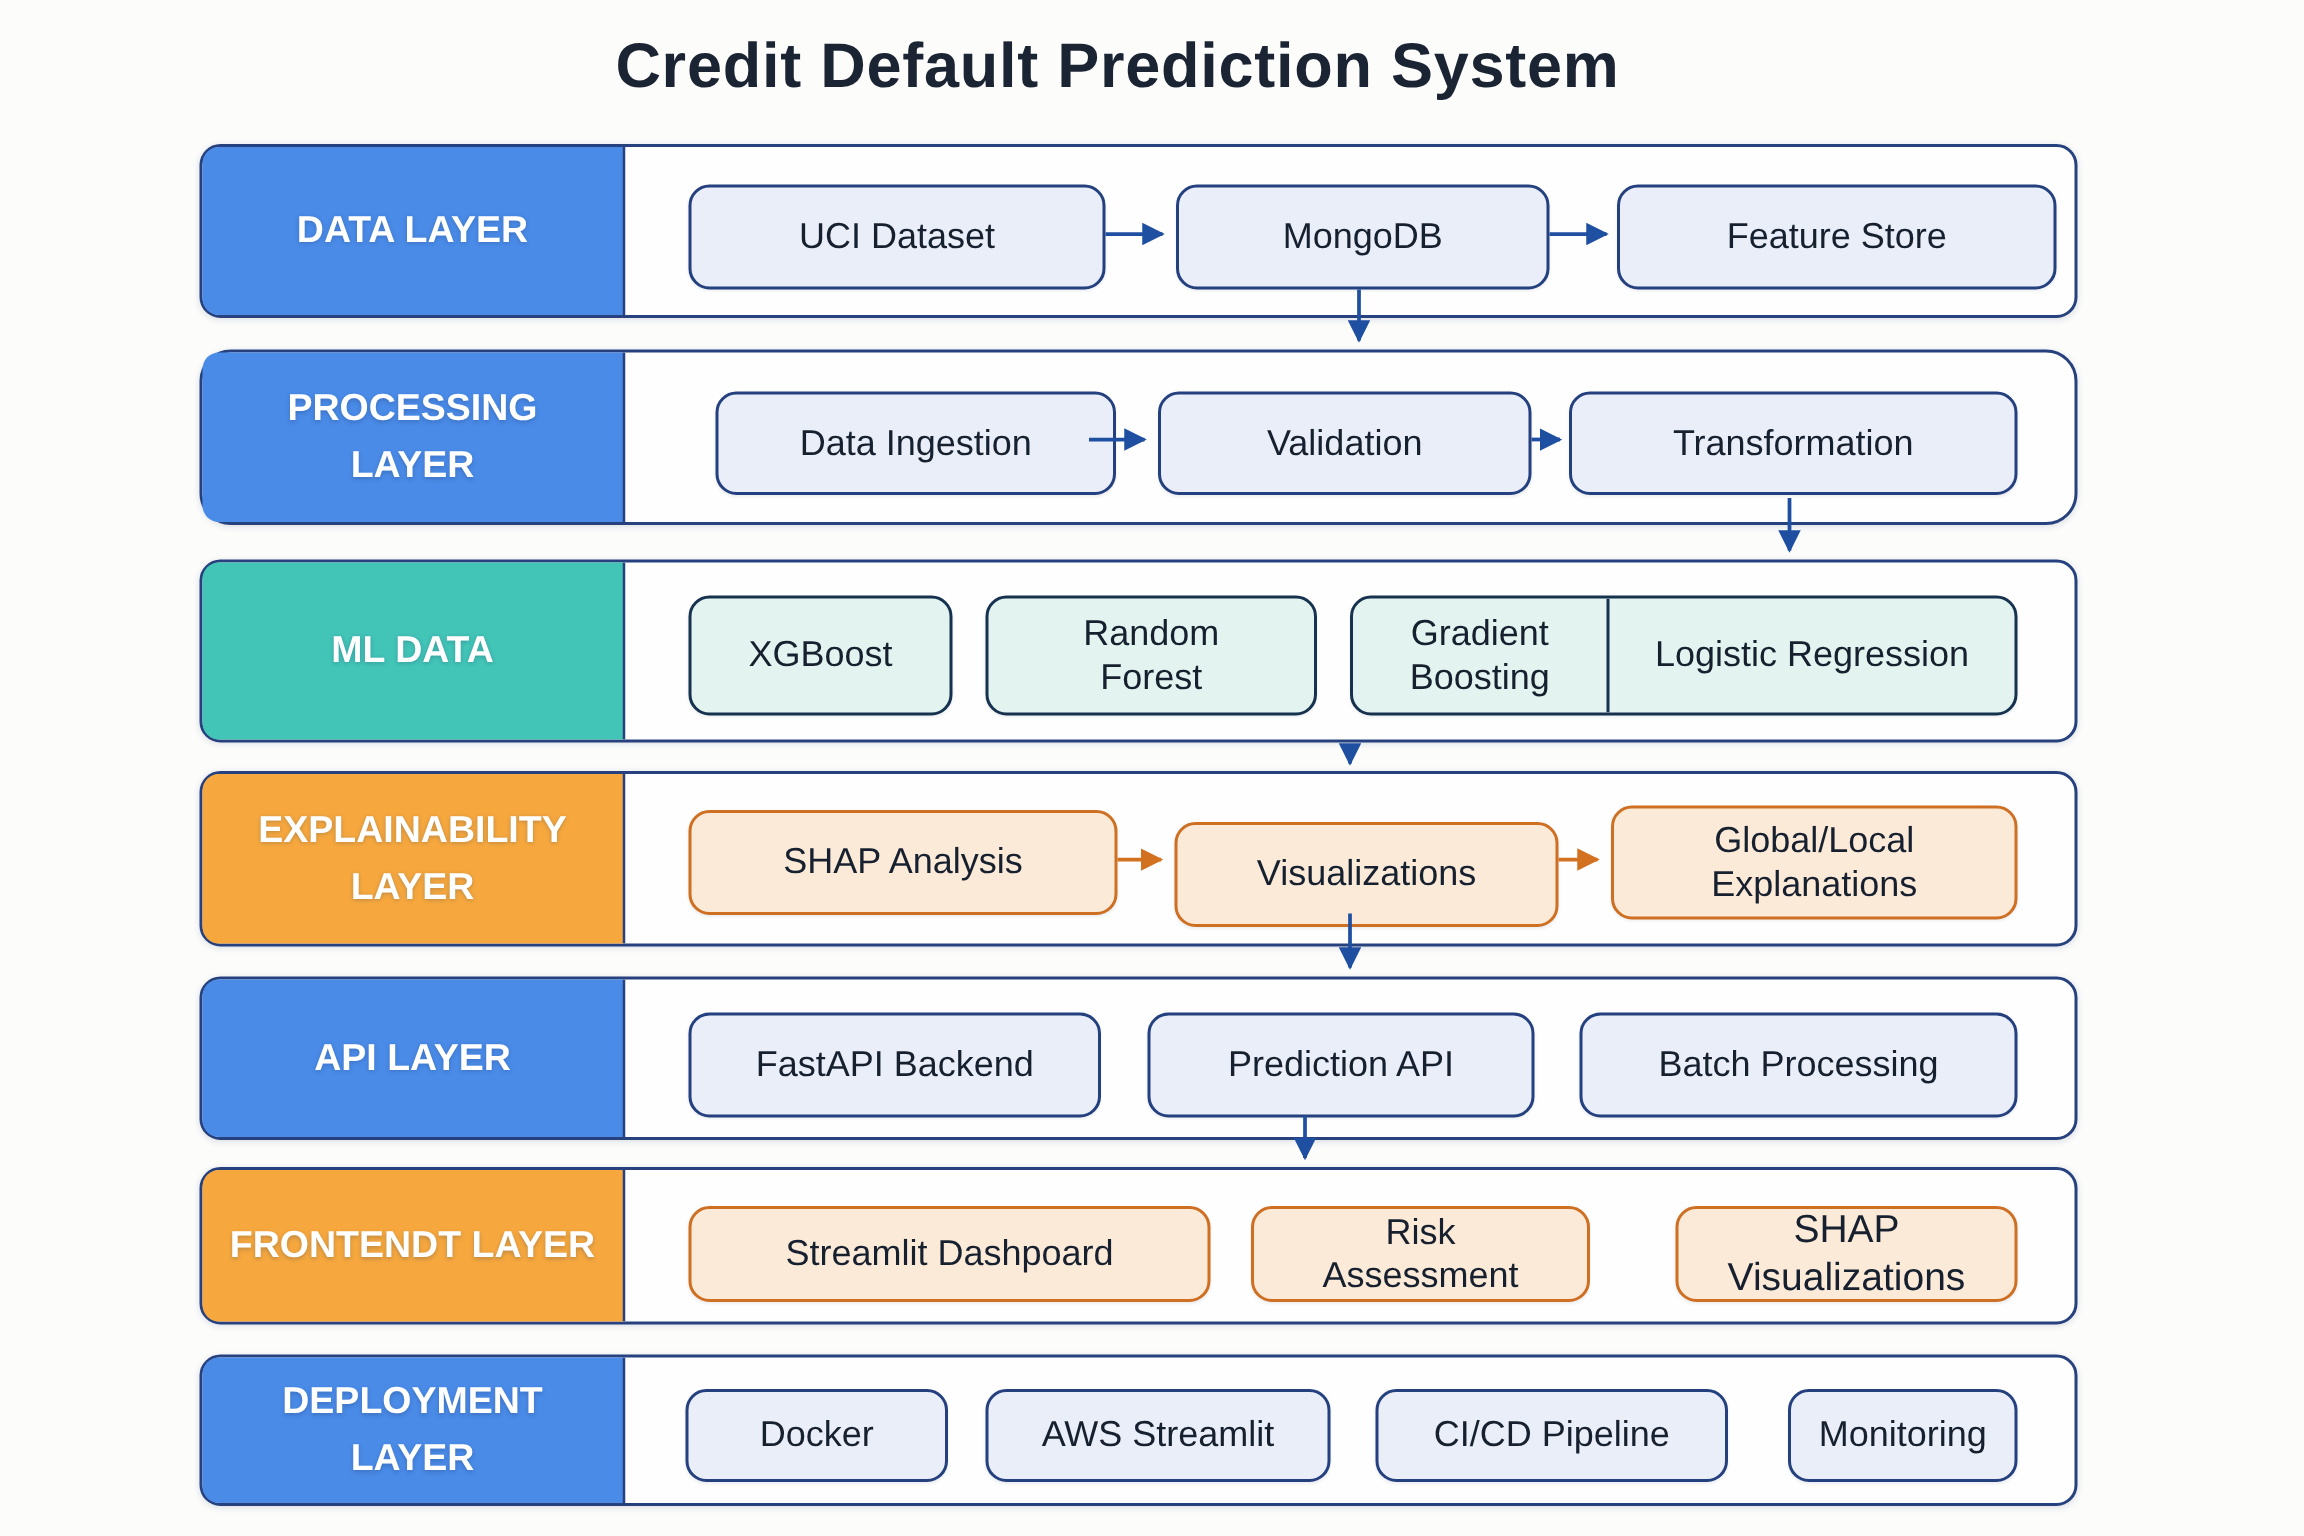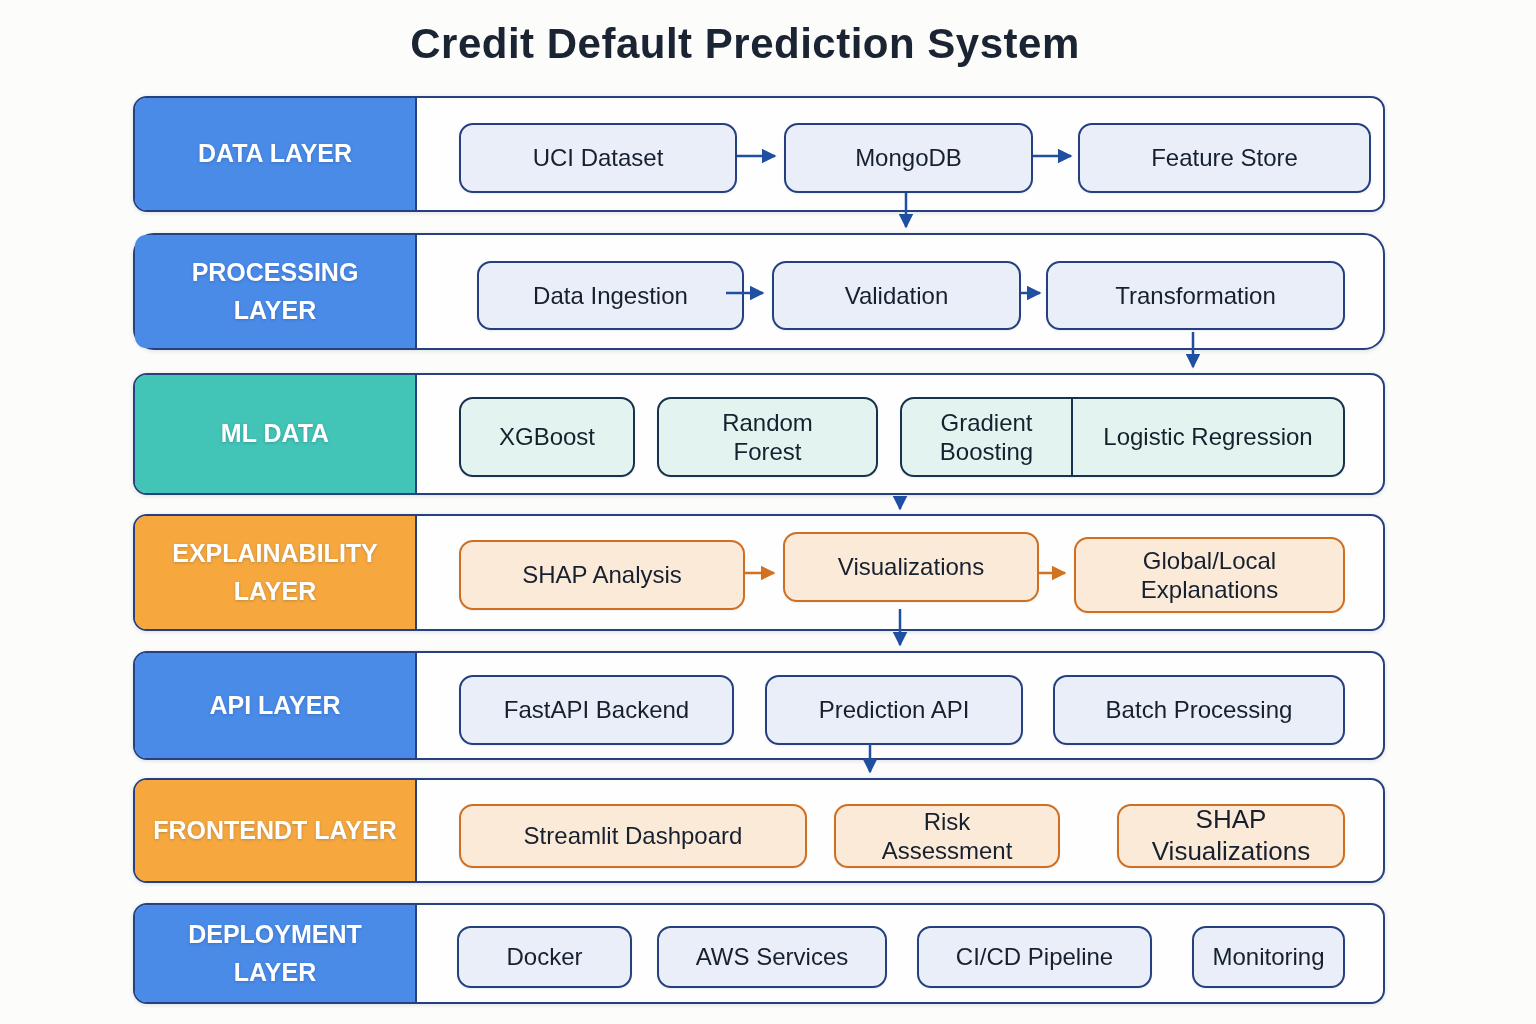--- a/index.html
+++ b/index.html
@@ -69,42 +69,42 @@
     <div class="node n-mint" style="left:522px;top:22px;width:221px;height:80px;">Random Forest</div>
     <div class="node n-mint combo" style="left:765px;top:22px;width:445px;height:80px;">
       <div class="cell c1">Gradient Boosting</div>
       <div class="cell c2">Logistic Regression</div>
     </div>
   </div>
 
   <div class="row" style="top:514px;height:117px;">
     <div class="layer-label t-orange">EXPLAINABILITY LAYER</div>
     <div class="node n-peach" style="left:324px;top:24px;width:286px;height:70px;">SHAP Analysis</div>
-    <div class="node n-peach" style="left:648px;top:16px;width:256px;height:70px;">Visualizations</div>
+    <div class="node n-peach" style="left:648px;top:32px;width:256px;height:70px;">Visualizations</div>
     <div class="node n-peach" style="left:939px;top:21px;width:271px;height:76px;">Global/Local Explanations</div>
   </div>
 
   <div class="row" style="top:651px;height:109px;">
     <div class="layer-label t-blue">API LAYER</div>
     <div class="node n-blue" style="left:324px;top:22px;width:275px;height:70px;">FastAPI Backend</div>
     <div class="node n-blue" style="left:630px;top:22px;width:258px;height:70px;">Prediction API</div>
     <div class="node n-blue" style="left:918px;top:22px;width:292px;height:70px;">Batch Processing</div>
   </div>
 
   <div class="row" style="top:778px;height:105px;">
     <div class="layer-label t-orange">FRONTENDT LAYER</div>
     <div class="node n-peach" style="left:324px;top:24px;width:348px;height:64px;">Streamlit Dashpoard</div>
     <div class="node n-peach" style="left:699px;top:24px;width:226px;height:64px;">Risk Assessment</div>
     <div class="node n-peach small" style="left:982px;top:24px;width:228px;height:64px;">SHAP Visualizations</div>
   </div>
 
   <div class="row" style="top:903px;height:101px;">
     <div class="layer-label t-blue">DEPLOYMENT LAYER</div>
     <div class="node n-blue" style="left:322px;top:21px;width:175px;height:62px;">Docker</div>
-    <div class="node n-blue" style="left:522px;top:21px;width:230px;height:62px;">AWS Services</div>
+    <div class="node n-blue" style="left:522px;top:21px;width:230px;height:62px;">AWS Streamlit</div>
     <div class="node n-blue" style="left:782px;top:21px;width:235px;height:62px;">CI/CD Pipeline</div>
     <div class="node n-blue" style="left:1057px;top:21px;width:153px;height:62px;">Monitoring</div>
   </div>
 
   <svg class="arrows" width="1536" height="1024" viewBox="0 0 1536 1024">
     <defs>
       <marker id="ah-n" markerWidth="6" markerHeight="6" refX="5.4" refY="3" orient="auto">
         <path d="M0,0 L6,3 L0,6 Z" fill="#1f4fa0"></path>
       </marker>
       <marker id="ah-o" markerWidth="6" markerHeight="6" refX="5.4" refY="3" orient="auto">

